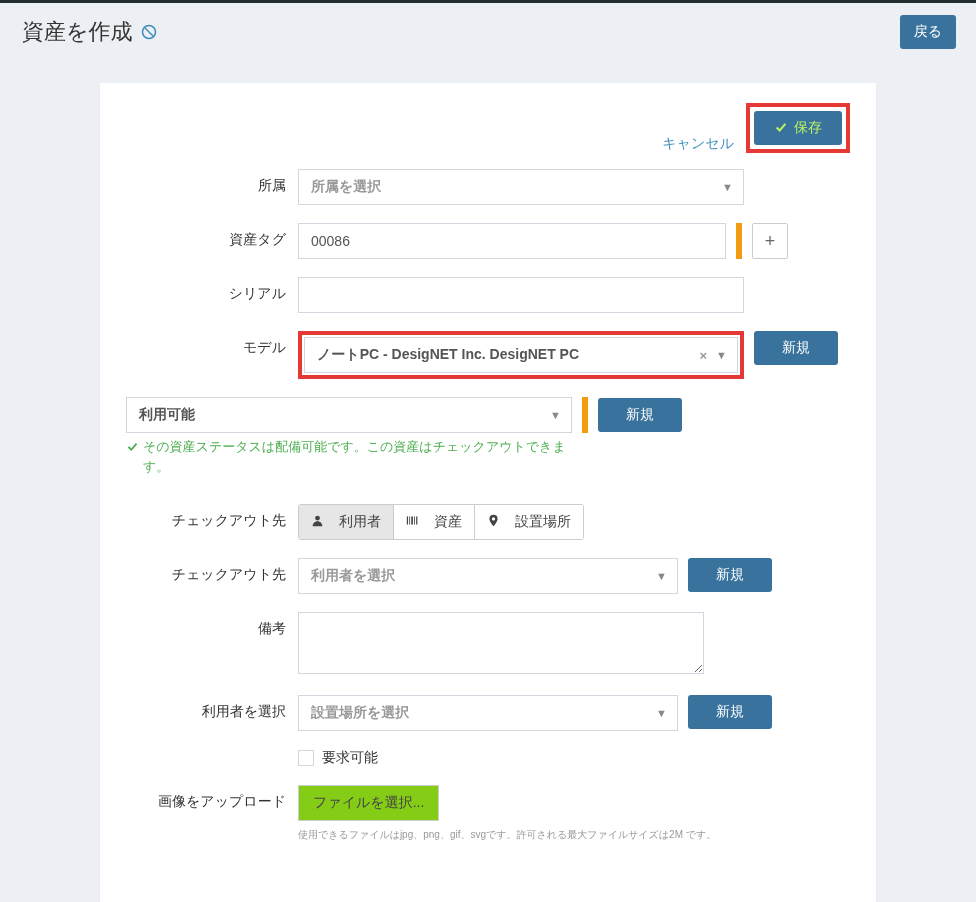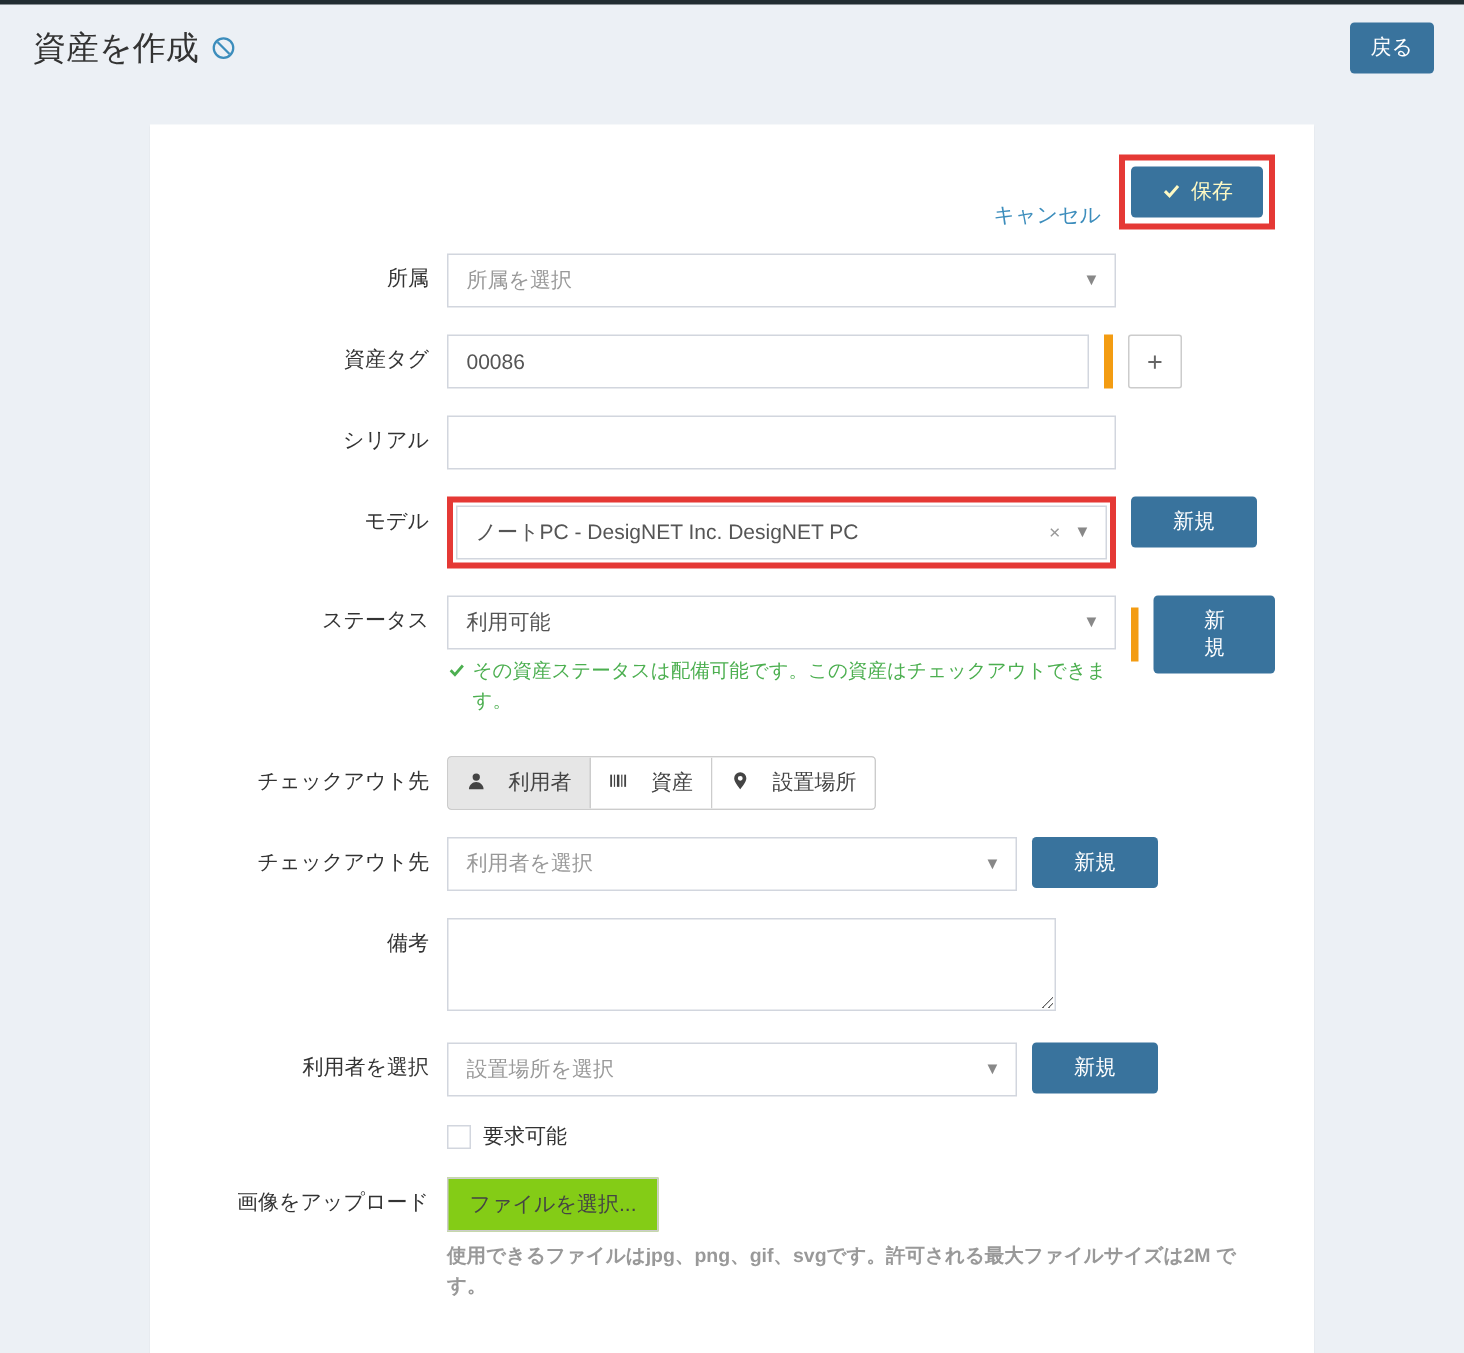--- a/index.html
+++ b/index.html
@@ -10,29 +10,29 @@
 .page-title { font-size: 22px; font-weight: 400; color: #333; }
 .help-icon { color: #3c8dbc; font-size: 15px; display: inline-flex; }
 .back-btn { background: #39739d; color: #fff; border: none; padding: 8px 14px; border-radius: 3px; font-size: 14px; cursor: pointer; }
 
 .content-card { background: #fff; margin: 24px 100px 0 100px; padding: 20px 26px 28px 26px; box-shadow: 0 1px 1px rgba(0,0,0,.08); min-height: 820px; }
 
 .top-actions { display: flex; justify-content: flex-end; align-items: flex-start; flex-direction: column; gap: 6px; }
 .top-actions-inner { align-self: flex-end; display: flex; flex-direction: row; align-items: flex-end; gap: 6px; }
 .cancel-link { color: #3c8dbc; font-size: 14px; cursor: pointer; margin-right: 6px; }
 .save-wrap { border: 4px solid #e53935; padding: 4px; display: inline-block; }
-.save-btn { background: #39739d; color: #fef9c3; border: none; padding: 8px 20px; border-radius: 3px; font-size: 14px; cursor: pointer; display: inline-flex; align-items: center; gap: 6px; }
+.save-btn { background: #39739d; color: #bef264; border: none; padding: 8px 20px; border-radius: 3px; font-size: 14px; cursor: pointer; display: inline-flex; align-items: center; gap: 6px; }
 
 .form-rows { margin-top: 16px; }
 .form-row { display: flex; align-items: flex-start; margin-bottom: 18px; }
 .label-col { flex: 0 0 172px; text-align: right; padding-right: 12px; padding-top: 8px; color: #333; font-size: 14px; }
 .field-col { flex: 0 0 446px; position: relative; }
 .after-col { padding-left: 10px; display: flex; align-items: center; gap: 10px; }
 
-.select-box { width: 100%; height: 36px; border: 1px solid #d2d6de; background: #fff; color: #555; display: flex; align-items: center; padding: 0 30px 0 12px; position: relative; cursor: pointer; }
+.select-box { width: 100%; height: 36px; border: 1px solid #d2d6de; background: #fff; color: #555; display: flex; align-items: center; padding: 0 30px 0 12px; position: relative; cursor: pointer; font-weight: bold; }
 .select-box .placeholder { color: #999; }
 .select-caret { position: absolute; right: 10px; top: 50%; transform: translateY(-50%); color: #888; font-size: 11px; }
 .select-box.has-clear .clear-x { position: absolute; right: 30px; top: 50%; transform: translateY(-50%); color: #999; font-size: 13px; cursor: pointer; }
 
 .text-input { width: 100%; height: 36px; border: 1px solid #d2d6de; padding: 0 12px; font-size: 14px; color: #555; outline: none; }
 
 .plus-btn { width: 36px; height: 36px; border: 1px solid #ccc; background: #fff; color: #666; font-size: 18px; cursor: pointer; display: flex; align-items: center; justify-content: center; border-radius: 2px; }
 .orange-strip { width: 6px; height: 36px; background: #f39c12; }
 
 .new-btn { background: #39739d; color: #fff; border: none; padding: 8px 28px; border-radius: 3px; font-size: 14px; cursor: pointer; }
@@ -46,21 +46,21 @@
 .btn-group button { border: none; border-right: 1px solid #ccc; padding: 8px 12px; background: #fff; color: #444; font-size: 14px; cursor: pointer; display: inline-flex; align-items: center; gap: 15px; }
 .btn-group button:last-child { border-right: none; }
 .btn-group button.active { background: #e6e6e6; }
 
 .textarea-input { width: 100%; height: 62px; border: 1px solid #d2d6de; padding: 8px 12px; font-size: 14px; color: #555; outline: none; resize: both; font-family: inherit; }
 
 .checkbox-row { display: flex; align-items: center; gap: 8px; }
 .checkbox-box { width: 16px; height: 16px; border: 1px solid #d2d6de; background: #fff; cursor: pointer; }
 
 .file-btn { border: 1px solid #ccc; background: #84cc16; color: #444; padding: 8px 14px; font-size: 14px; cursor: pointer; }
-.file-help { color: #999; font-size: 13px; margin-top: 6px; line-height: 1.5; font-weight: bold; }
+.file-help { color: #999; font-size: 10px; margin-top: 6px; line-height: 1.5; }
 </style>
 </head>
 <body>
 
 <div class="top-bar-strip"></div>
 
 <div class="page-header">
   <div class="page-title-wrap">
     <h1 class="page-title">資産を作成</h1>
     <span class="help-icon">
@@ -129,21 +129,20 @@
             <span class="select-caret">▼</span>
           </div>
         </div>
       </div>
       <div class="after-col">
         <button class="new-btn">新規</button>
       </div>
     </div>
 
     <div class="form-row">
-      <div class="label-col">ステータス</div>
       <div class="field-col">
         <div class="select-box">
           <span>利用可能</span>
           <span class="select-caret">▼</span>
         </div>
         <div class="status-help">
           <svg width="13" height="13" viewBox="0 0 16 16" fill="none" stroke="currentColor" stroke-width="2.3">
               <polyline points="3,8.5 6.5,12 13,4.5"></polyline>
             </svg>
           <span>その資産ステータスは配備可能です。この資産はチェックアウトできます。</span>

